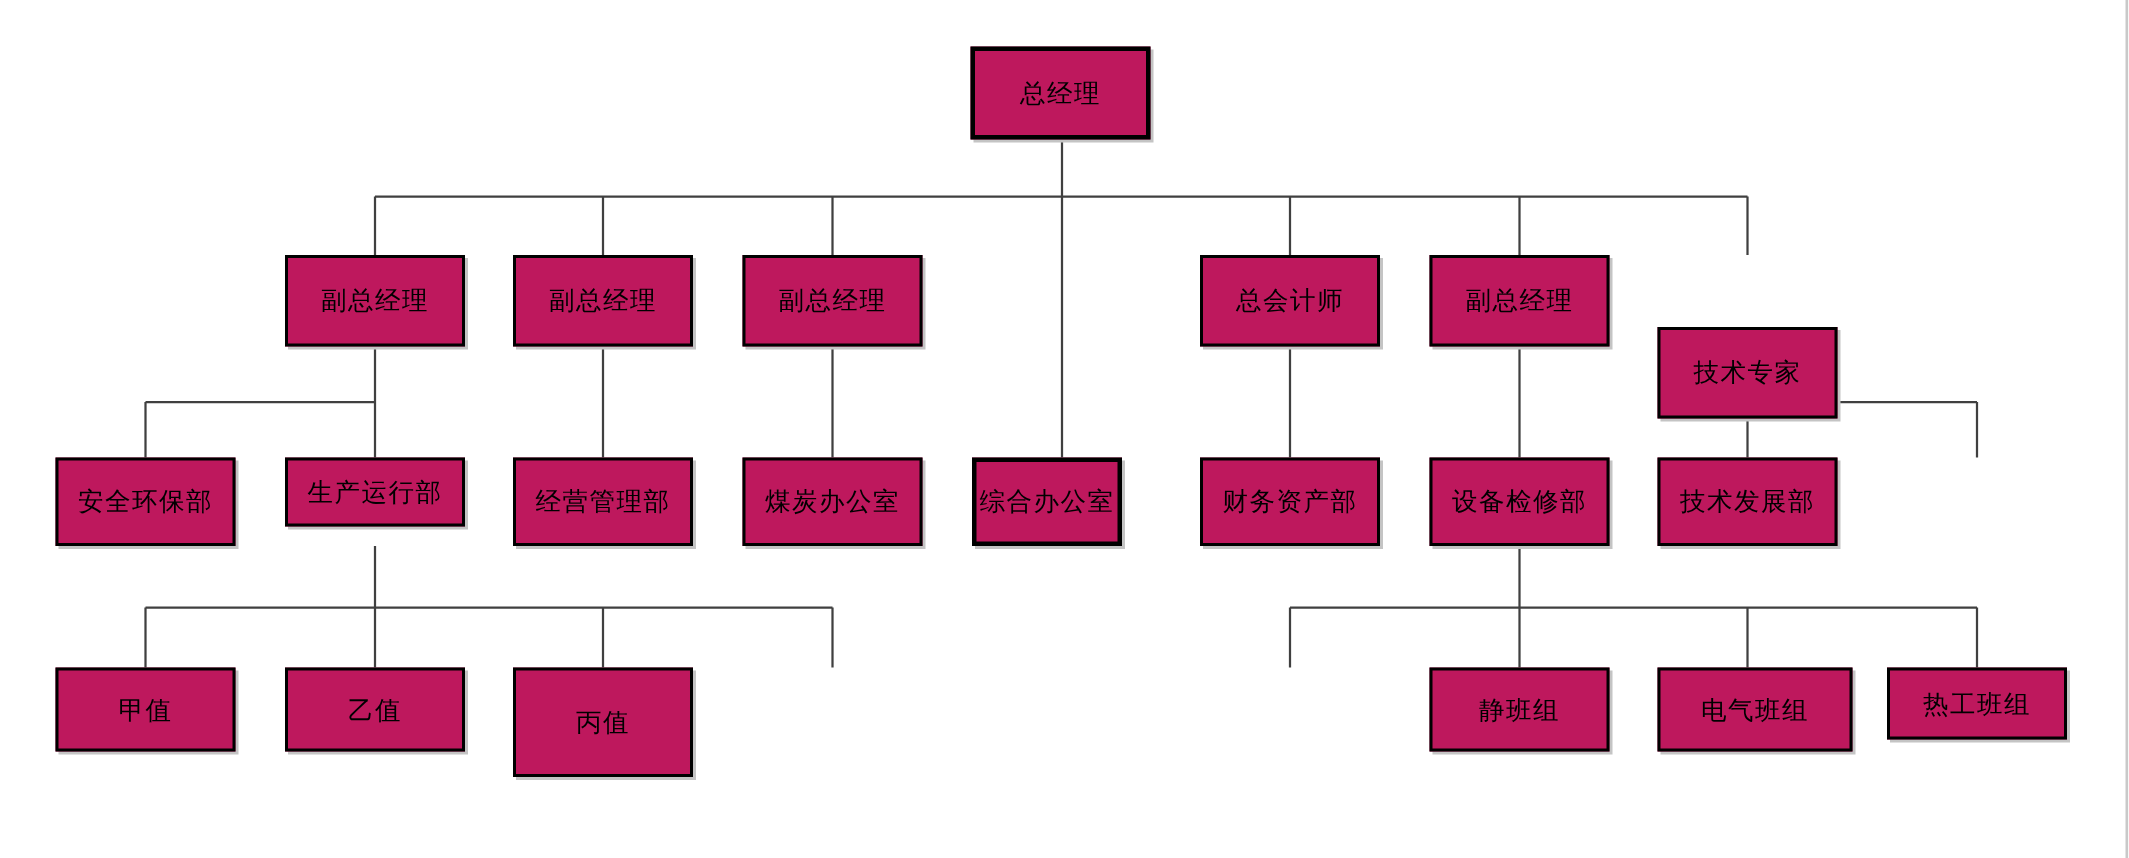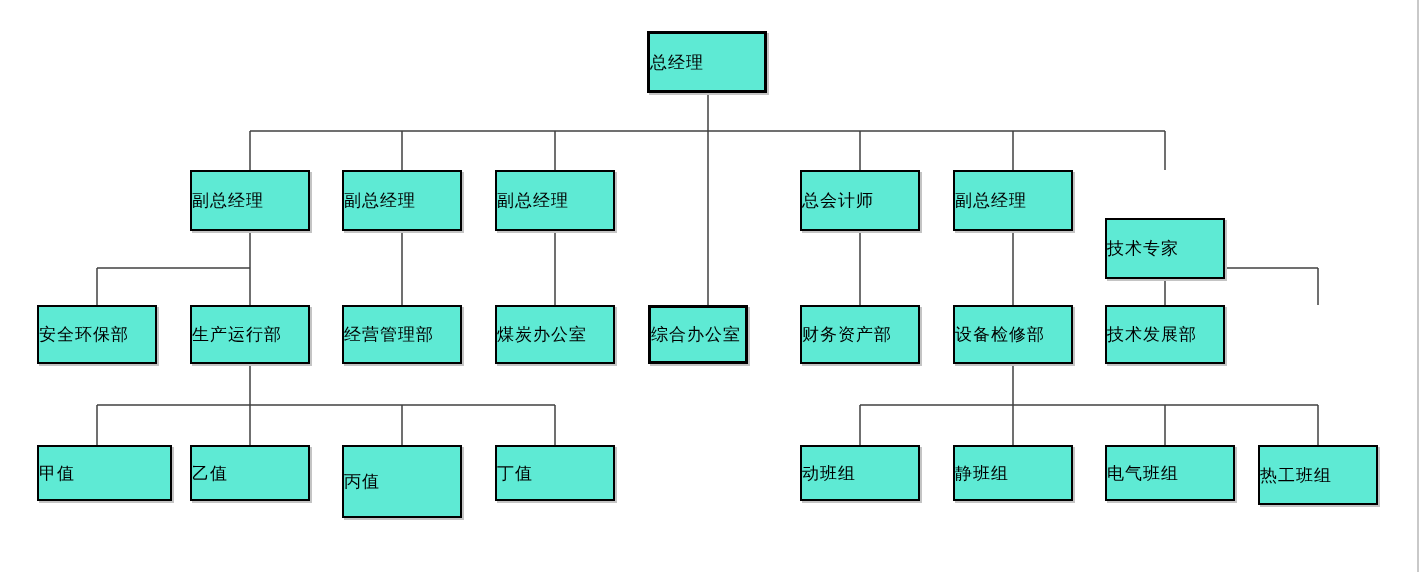--- a/index.html
+++ b/index.html
@@ -21,26 +21,26 @@
     width: 1419px;
     height: 572px;
   }
   .connectors line {
     stroke: #404040;
     stroke-width: 1.5;
   }
   .node {
     position: absolute;
     box-sizing: border-box;
-    background: #5eead4;
+    background: #be185d;
     border: 2px solid #000000;
     box-shadow: 2px 2px 0 #c4c4c4;
     display: flex;
     align-items: center;
-    justify-content: flex-start;
+    justify-content: center;
     font-size: 17px;
     color: #000000;
     letter-spacing: 1px;
     white-space: nowrap;
     cursor: default;
   }
   .node.root, .node.heavy {
     border-width: 3px;
   }
   .canvas-edge {
@@ -116,21 +116,21 @@
   <div class="node" style="left:953px; top:170px; width:120px; height:61px;">
     <span>副总经理</span>
   </div>
   <div class="node" style="left:1105px; top:170px; width:120px; height:61px;margin-top:48px;">
     <span>技术专家</span>
   </div>
 
   <div class="node" style="left:37px; top:305px; width:120px; height:59px;">
     <span>安全环保部</span>
   </div>
-  <div class="node" style="left:190px; top:305px; width:120px; height:59px;">
+  <div class="node" style="left:190px; top:305px; width:120px; height:46px;">
     <span>生产运行部</span>
   </div>
   <div class="node" style="left:342px; top:305px; width:120px; height:59px;">
     <span>经营管理部</span>
   </div>
   <div class="node" style="left:495px; top:305px; width:120px; height:59px;">
     <span>煤炭办公室</span>
   </div>
   <div class="node heavy" style="left:648px; top:305px; width:100px; height:59px;">
     <span>综合办公室</span>
@@ -138,39 +138,33 @@
   <div class="node" style="left:800px; top:305px; width:120px; height:59px;">
     <span>财务资产部</span>
   </div>
   <div class="node" style="left:953px; top:305px; width:120px; height:59px;">
     <span>设备检修部</span>
   </div>
   <div class="node" style="left:1105px; top:305px; width:120px; height:59px;">
     <span>技术发展部</span>
   </div>
 
-  <div class="node" style="left:37px; top:445px; width:135px; height:56px;">
+  <div class="node" style="left:37px; top:445px; width:120px; height:56px;">
     <span>甲值</span>
   </div>
   <div class="node" style="left:190px; top:445px; width:120px; height:56px;">
     <span>乙值</span>
   </div>
   <div class="node" style="left:342px; top:445px; width:120px; height:73px;">
     <span>丙值</span>
   </div>
-  <div class="node" style="left:495px; top:445px; width:120px; height:56px;">
-    <span>丁值</span>
-  </div>
-  <div class="node" style="left:800px; top:445px; width:120px; height:56px;">
-    <span>动班组</span>
-  </div>
   <div class="node" style="left:953px; top:445px; width:120px; height:56px;">
     <span>静班组</span>
   </div>
   <div class="node" style="left:1105px; top:445px; width:130px; height:56px;">
     <span>电气班组</span>
   </div>
-  <div class="node" style="left:1258px; top:445px; width:120px; height:60px;">
+  <div class="node" style="left:1258px; top:445px; width:120px; height:48px;">
     <span>热工班组</span>
   </div>
 
   <div class="canvas-edge"></div>
 </div>
 
 </body></html>

